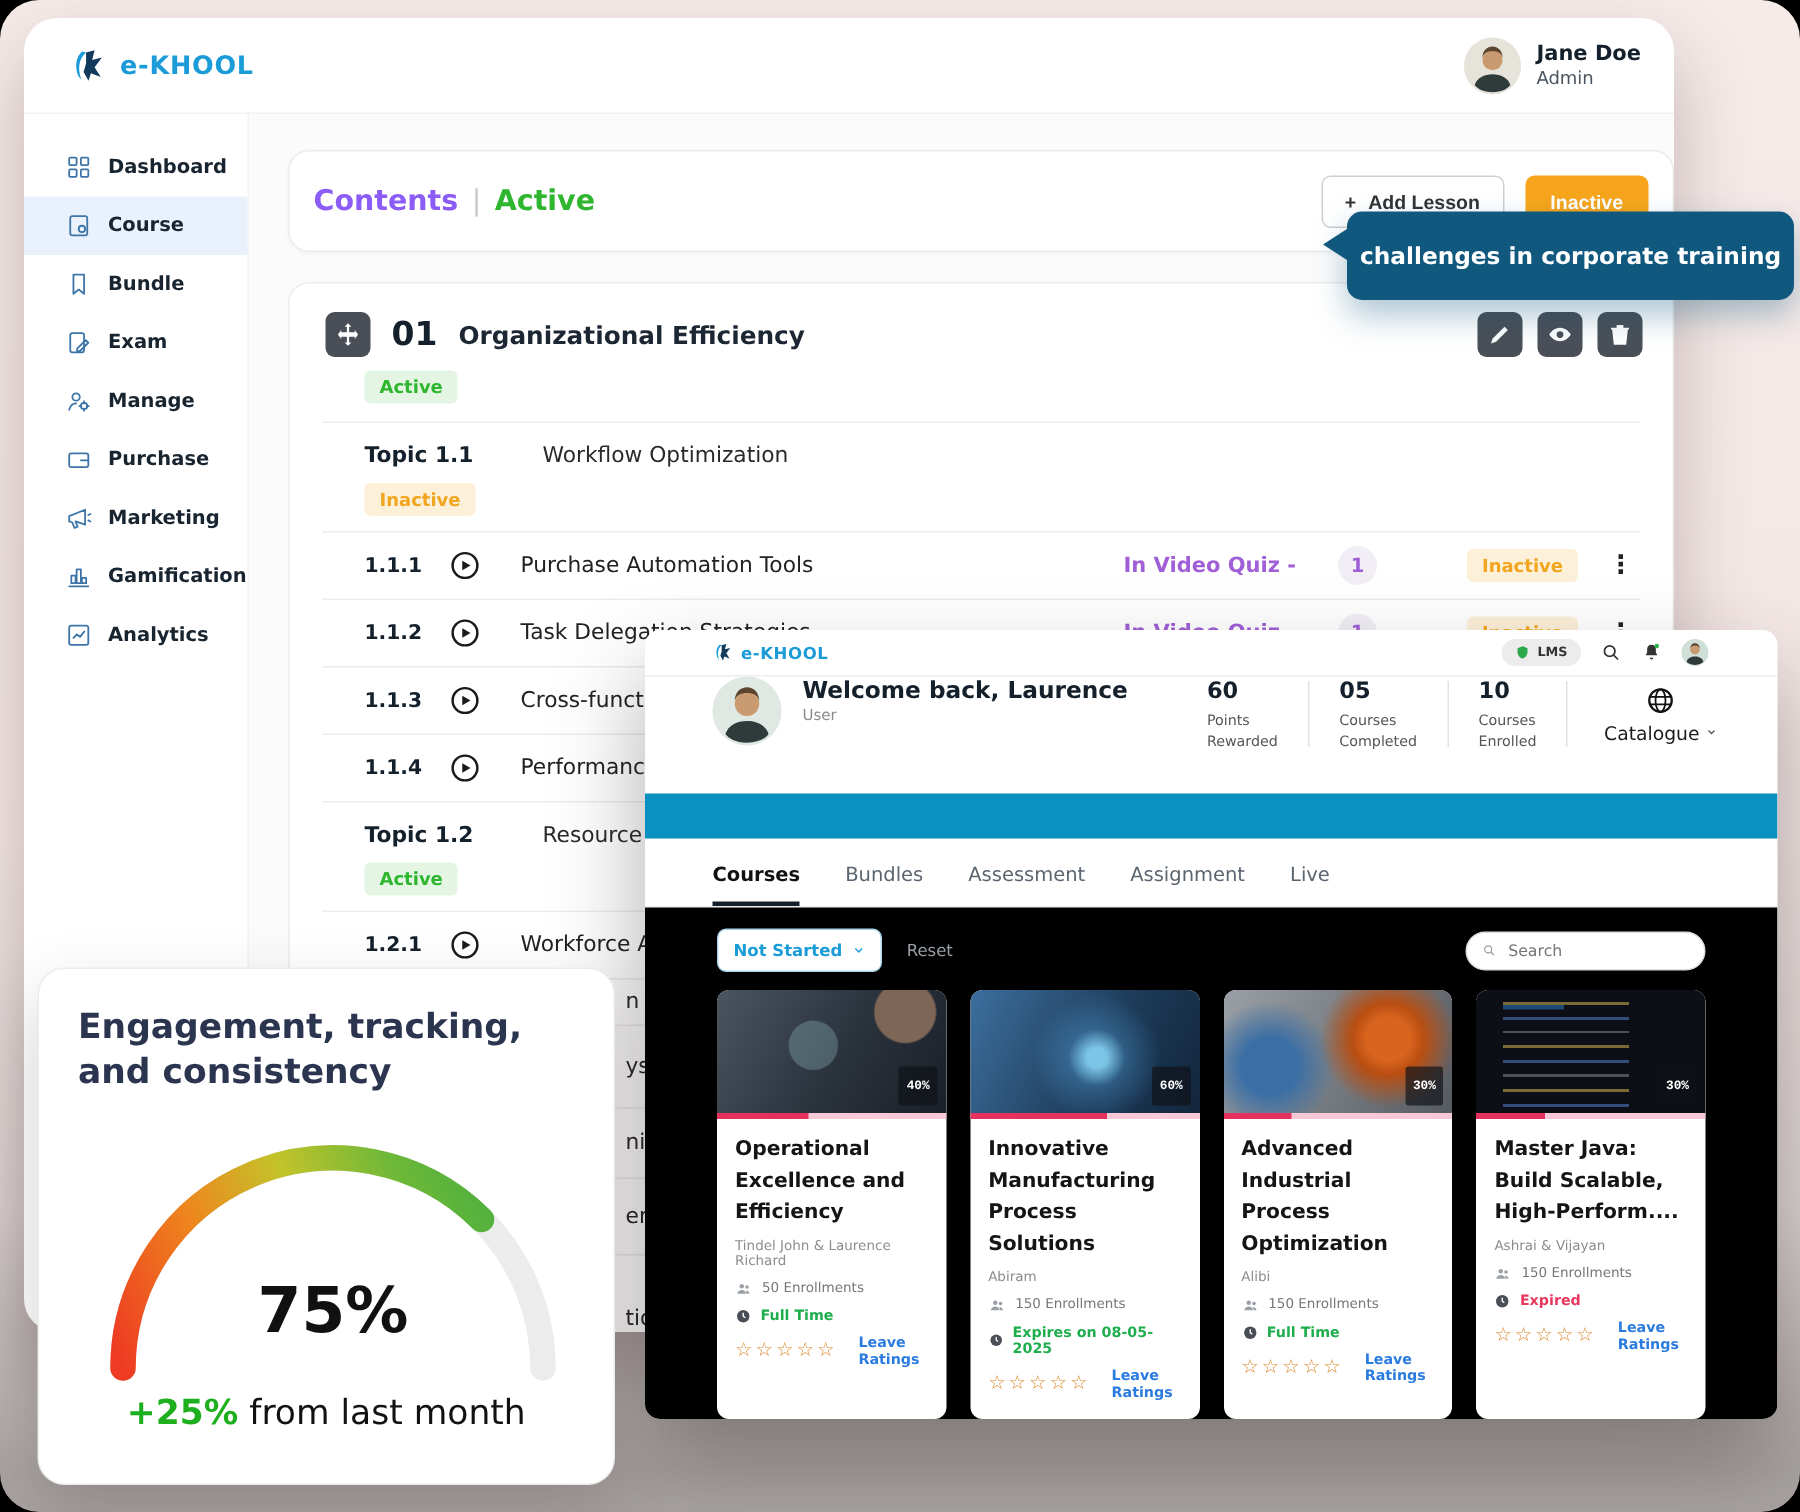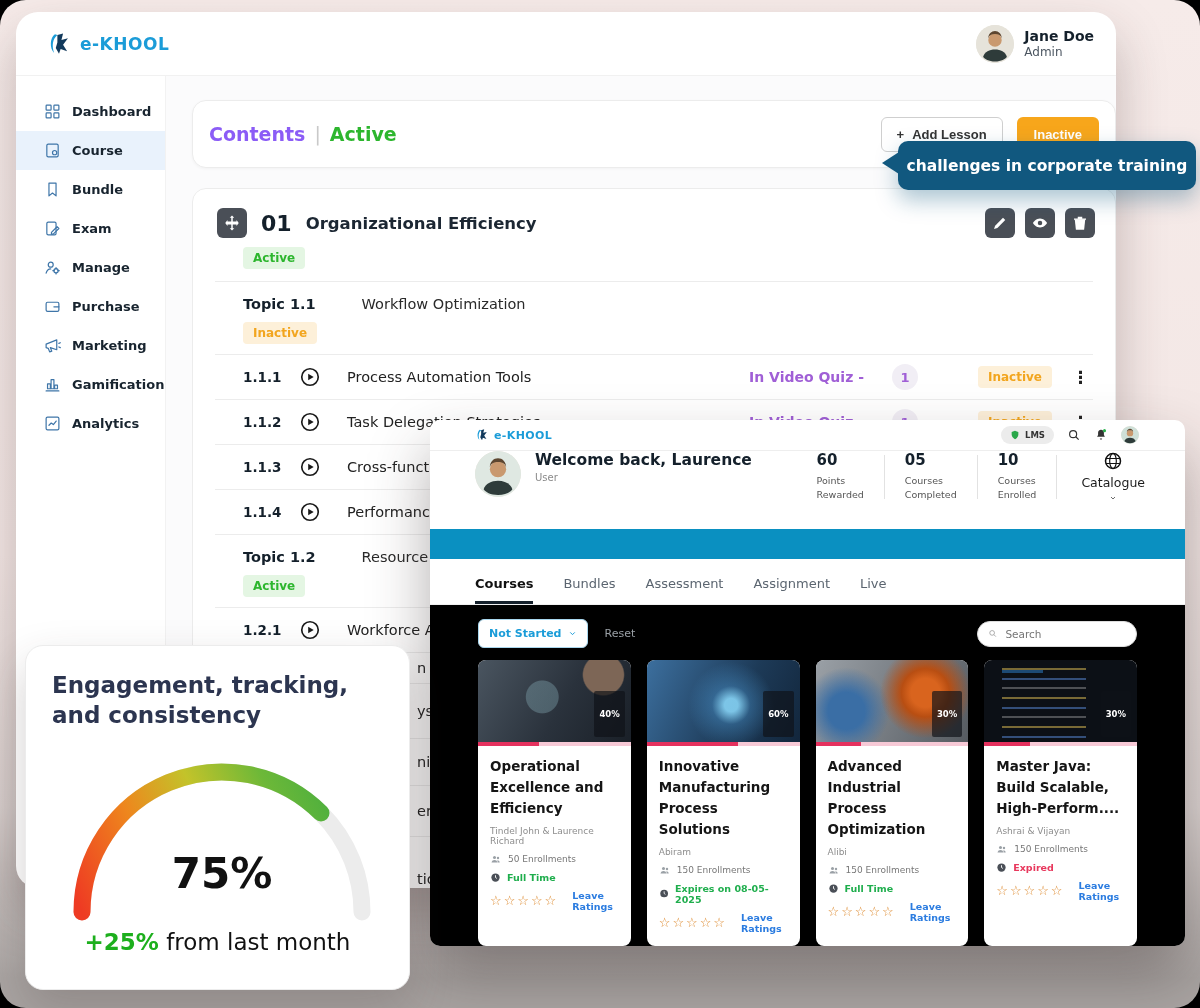--- a/index.html
+++ b/index.html
@@ -61,21 +61,21 @@
   .l-play{width:22px;height:22px;margin-right:26px;cursor:pointer;}
   .l-title{font-size:14.5px;color:#222;}
   .l-right{margin-left:auto;display:flex;align-items:center;}
   .quiz-lbl{font-size:14px;font-weight:700;color:#a05fd6;cursor:pointer;}
   .quiz-count{width:26px;height:26px;border-radius:50%;background:#f1eef5;color:#a05fd6;font-size:13px;font-weight:700;
     display:flex;align-items:center;justify-content:center;margin:0 60px 0 28px;}
   .kebab{font-size:17px;font-weight:800;color:#222;margin-left:20px;cursor:pointer;line-height:1;}
   .frag{display:flex;align-items:center;padding-left:224px;font-size:14.5px;color:#222;}
 
   
-  .tooltip{position:absolute;left:898px;top:141px;width:298px;height:49px;background:#11587f;border-radius:10px;
+  .tooltip{position:absolute;left:898px;top:141px;width:298px;height:59px;background:#11587f;border-radius:10px;
     display:flex;align-items:center;justify-content:center;z-index:6;box-shadow:0 10px 22px rgba(17,88,127,.35);}
   .tooltip .txt{color:#fff;font-size:15.5px;font-weight:800;}
   .tooltip .tail{position:absolute;left:-16px;top:11px;width:0;height:0;border-top:11px solid transparent;
     border-bottom:11px solid transparent;border-right:17px solid #11587f;}
 
   
   .lms{position:absolute;left:430px;top:420px;width:755px;height:526px;background:#fff;border-radius:10px;overflow:hidden;
     box-shadow:0 30px 60px rgba(50,40,40,.38);z-index:10;}
   .lms-topbar{height:30px;display:flex;align-items:center;padding:0 46px 0 45px;border-bottom:1px solid #eee;}
   .lms-brand-text{font-size:11px;font-weight:800;color:#1b9cd8;letter-spacing:.4px;}
@@ -85,37 +85,37 @@
   .ico-btn{cursor:pointer;position:relative;}
   .welcome{height:78px;display:flex;align-items:flex-start;padding:0 40px 0 45px;}
   .w-g{font-size:15.5px;font-weight:800;color:#14202b;}
   .w-r{font-size:10px;color:#8a8a8a;margin-top:3px;}
   .stats{margin-left:auto;display:flex;align-items:center;}
   .stat{padding:0 20px;}
   .stat .v{font-size:15px;font-weight:800;color:#14202b;}
   .stat .l{font-size:9.5px;color:#555;line-height:1.45;margin-top:5px;}
   .vsep{width:1px;height:44px;background:#e2e2e2;}
   .catalogue{display:flex;flex-direction:column;align-items:center;gap:4px;padding-left:24px;cursor:pointer;}
-  .catalogue .t{font-size:12.5px;color:#1c1c1c;display:flex;align-items:center;gap:4px;flex-direction:column;}
+  .catalogue .t{font-size:12.5px;color:#1c1c1c;display:flex;align-items:center;gap:4px;}
   .banner{height:30px;background:#0a90c1;}
   .tabs{height:46px;display:flex;align-items:flex-end;gap:30px;padding:0 45px;border-bottom:1px solid #f0f0f0;box-sizing:border-box;}
   .tab{font-size:13px;color:#5b6570;padding-bottom:13px;cursor:pointer;}
   .tab.active{color:#111;font-weight:800;border-bottom:3px solid #14202b;padding-bottom:10px;}
   .lms-body{background:#000000;height:342px;padding:14px 48px 0;box-sizing:border-box;}
   .filter-row{display:flex;align-items:center;margin-bottom:12px;}
   .drop{display:flex;align-items:center;gap:7px;height:27px;background:#fff;border:1px solid #a9d7ee;border-radius:6px;
     padding:0 10px;font-size:11px;font-weight:700;color:#1a9cd8;cursor:pointer;}
   .reset{font-size:11px;color:#9aa0a6;margin-left:16px;cursor:pointer;}
   .search{margin-left:auto;display:flex;align-items:center;gap:6px;width:160px;height:26px;background:#fff;border:1px solid #ddd;
     border-radius:13px;padding:0 10px;box-sizing:border-box;}
   .search input{border:none;outline:none;width:100%;font-size:10.5px;color:#333;font-family:inherit;background:transparent;}
   .cards{display:grid;grid-template-columns:repeat(4,1fr);gap:16px;}
   .card{background:#fff;border-radius:8px;overflow:hidden;box-shadow:0 1px 4px rgba(0,0,0,.08);cursor:pointer;}
   .thumb{position:relative;height:82px;}
-  .pct{position:absolute;right:6px;bottom:5px;background:rgba(15,18,24,.68);color:#fff;font-size:8.5px;font-weight:700;padding:18px 5px;border-radius:2px;}
+  .pct{position:absolute;right:6px;bottom:5px;background:rgba(15,18,24,.68);color:#fff;font-size:8.5px;font-weight:700;padding:8px 5px;border-radius:2px;font-family:Liberation Mono, monospace;}
   .pbar{height:4px;background:#f7c9d6;}
   .pfill{height:100%;background:#e5315e;}
   .cbody{padding:10px 12px 12px;}
   .ctitle{font-size:13.5px;font-weight:800;color:#151515;line-height:1.55;min-height:62px;}
   .cauthor{font-size:9px;color:#8d8d8d;margin-top:7px;}
   .crow{display:flex;align-items:center;gap:6px;margin-top:7px;}
   .crow .t9{font-size:9px;color:#777;}
   .time{font-size:9.5px;font-weight:700;color:#1fae4d;}
   .time.red{color:#e8385d;}
   .stars{font-size:13px;color:#dd8a2f;letter-spacing:2px;cursor:pointer;}
@@ -317,21 +317,21 @@
         <div class="rule"></div>
 
         <div class="lesson">
           <span class="l-code">1.1.1</span>
           <span class="l-play">
               <svg viewBox="0 0 24 24">
                 <circle cx="12" cy="12" r="9" fill="none" stroke="#1a1a1a" stroke-width="1.8"></circle>
                 <path d="M10 8.5L16 12l-6 3.5z" fill="#1a1a1a"></path>
               </svg>
             </span>
-          <span class="l-title">Process Automation Tools</span>
+          <span class="l-title">Purchase Automation Tools</span>
           <span class="l-right">
             <span class="quiz-lbl">In Video Quiz -</span>
             <span class="quiz-count">1</span>
             <span class="chip orange">Inactive</span>
             <span class="kebab">⋮</span>
           </span>
         </div>
         <div class="rule"></div>
         <div class="lesson">
           <span class="l-code">1.1.2</span>

